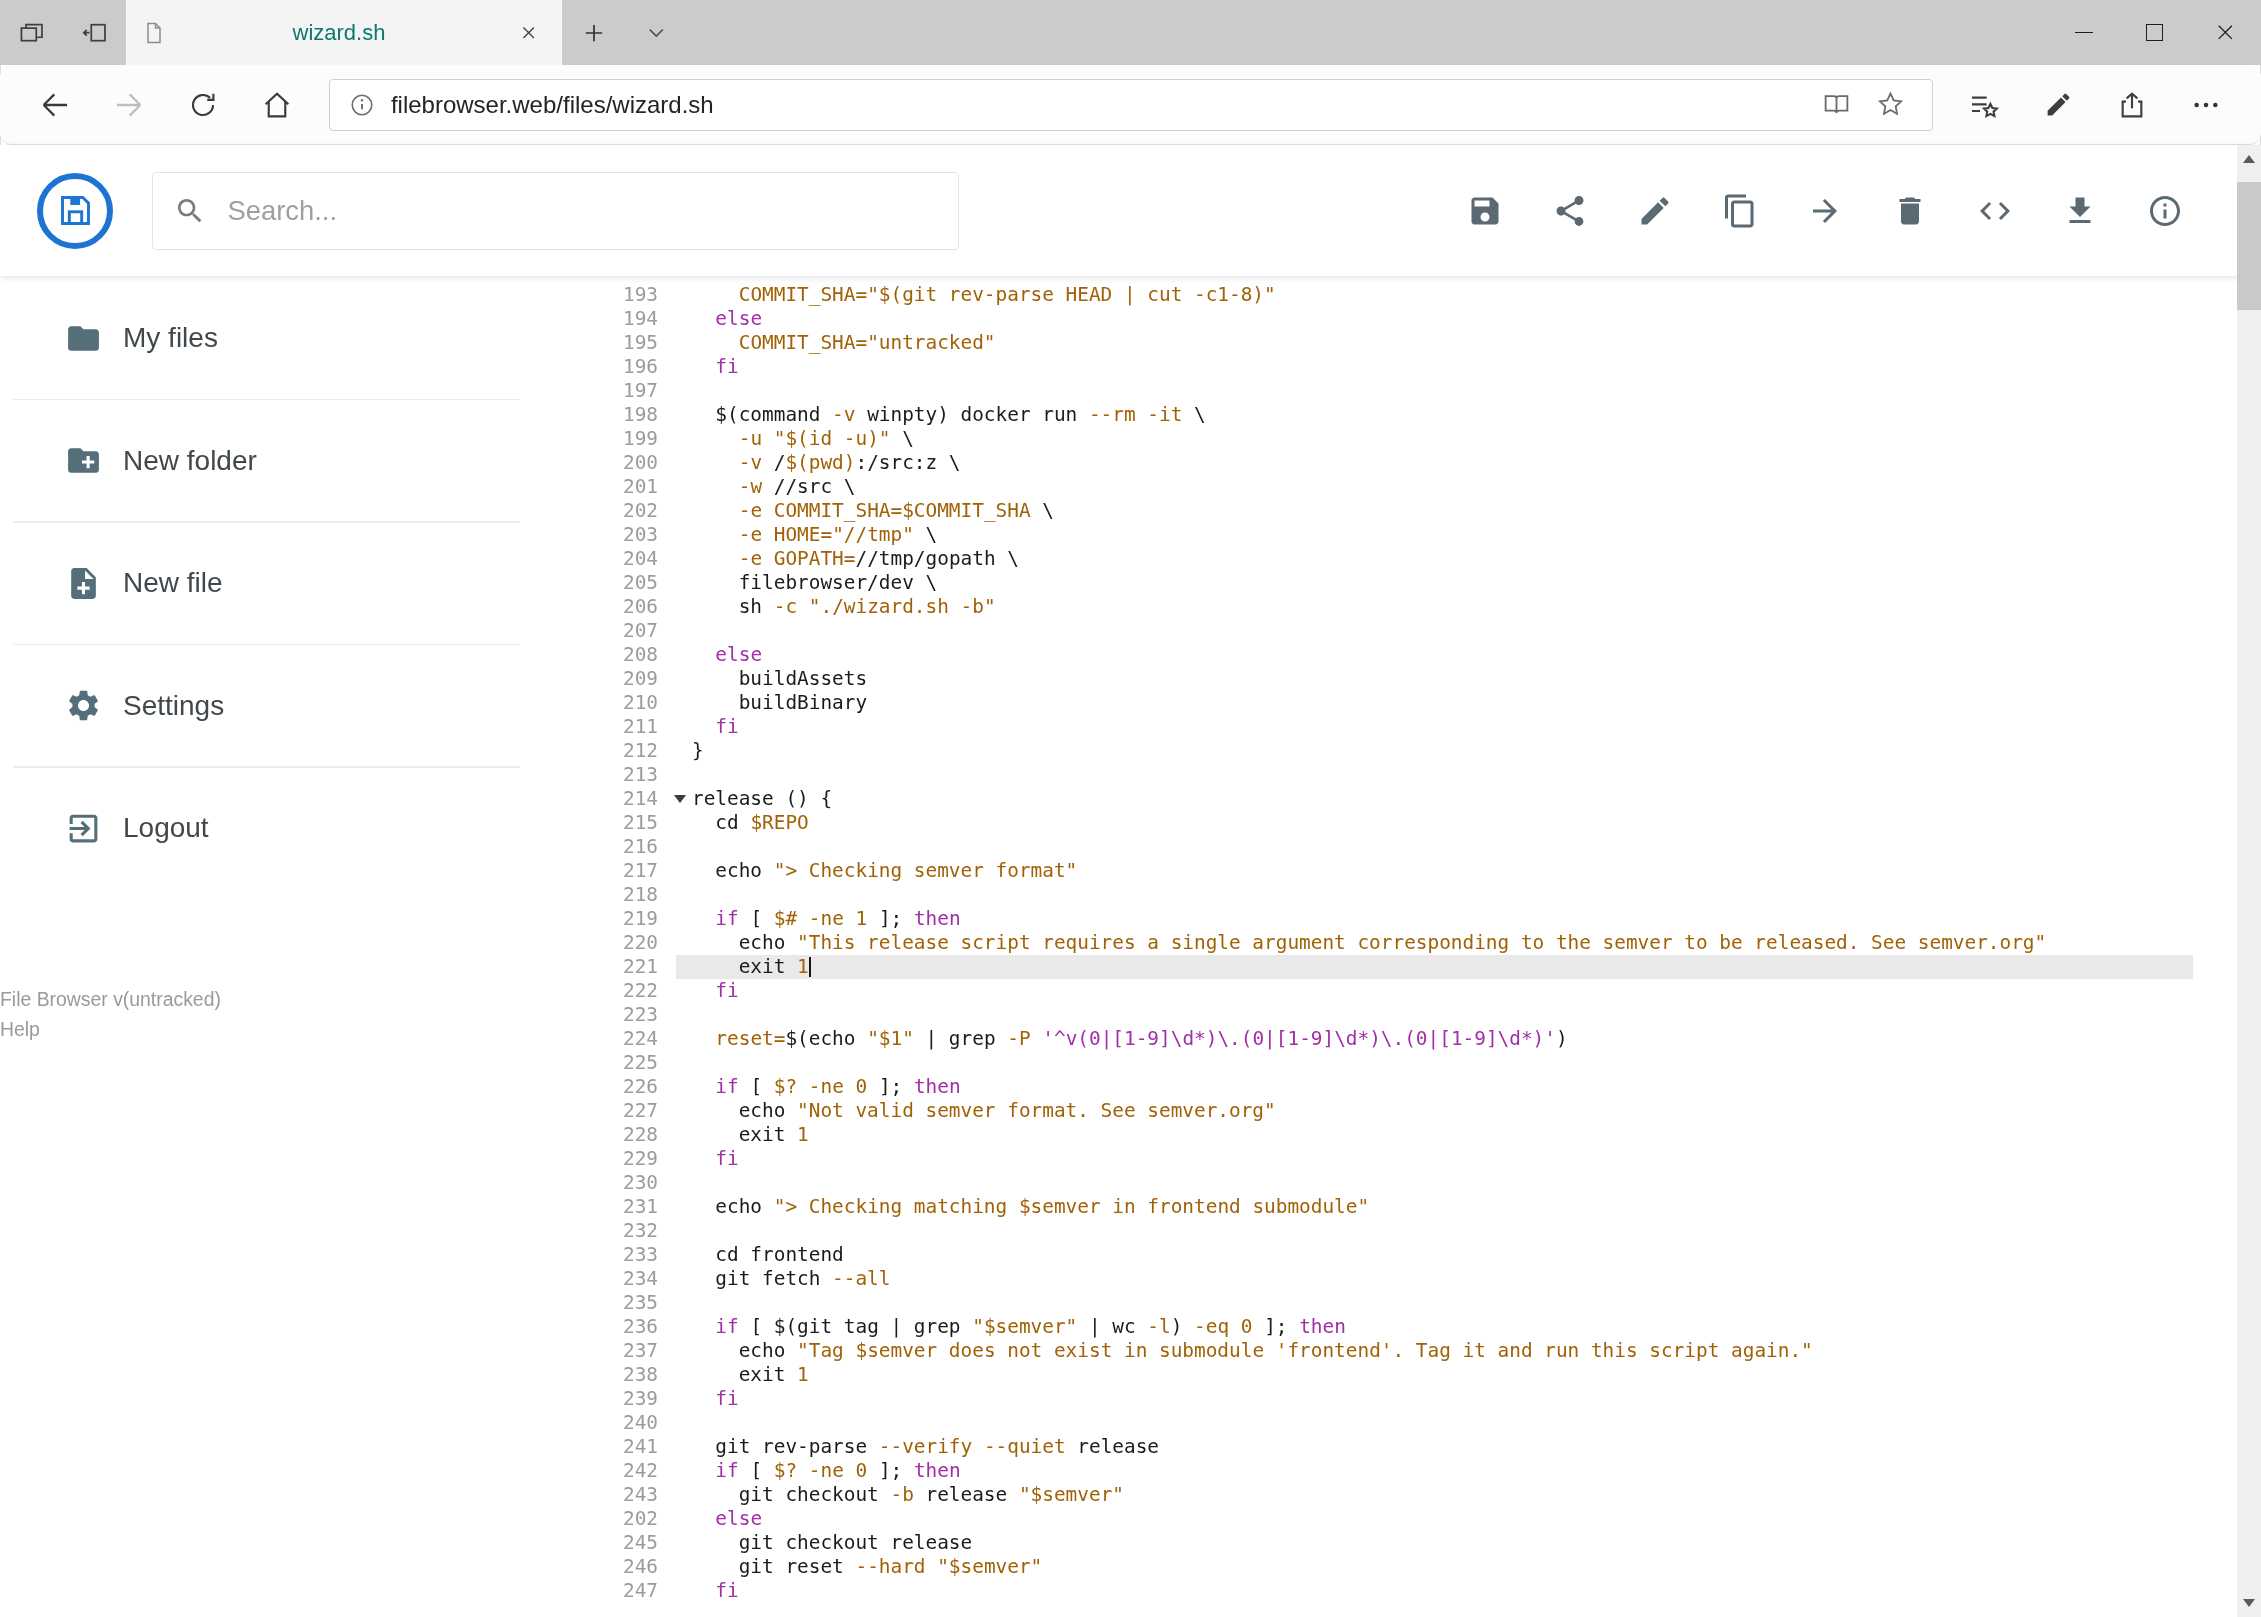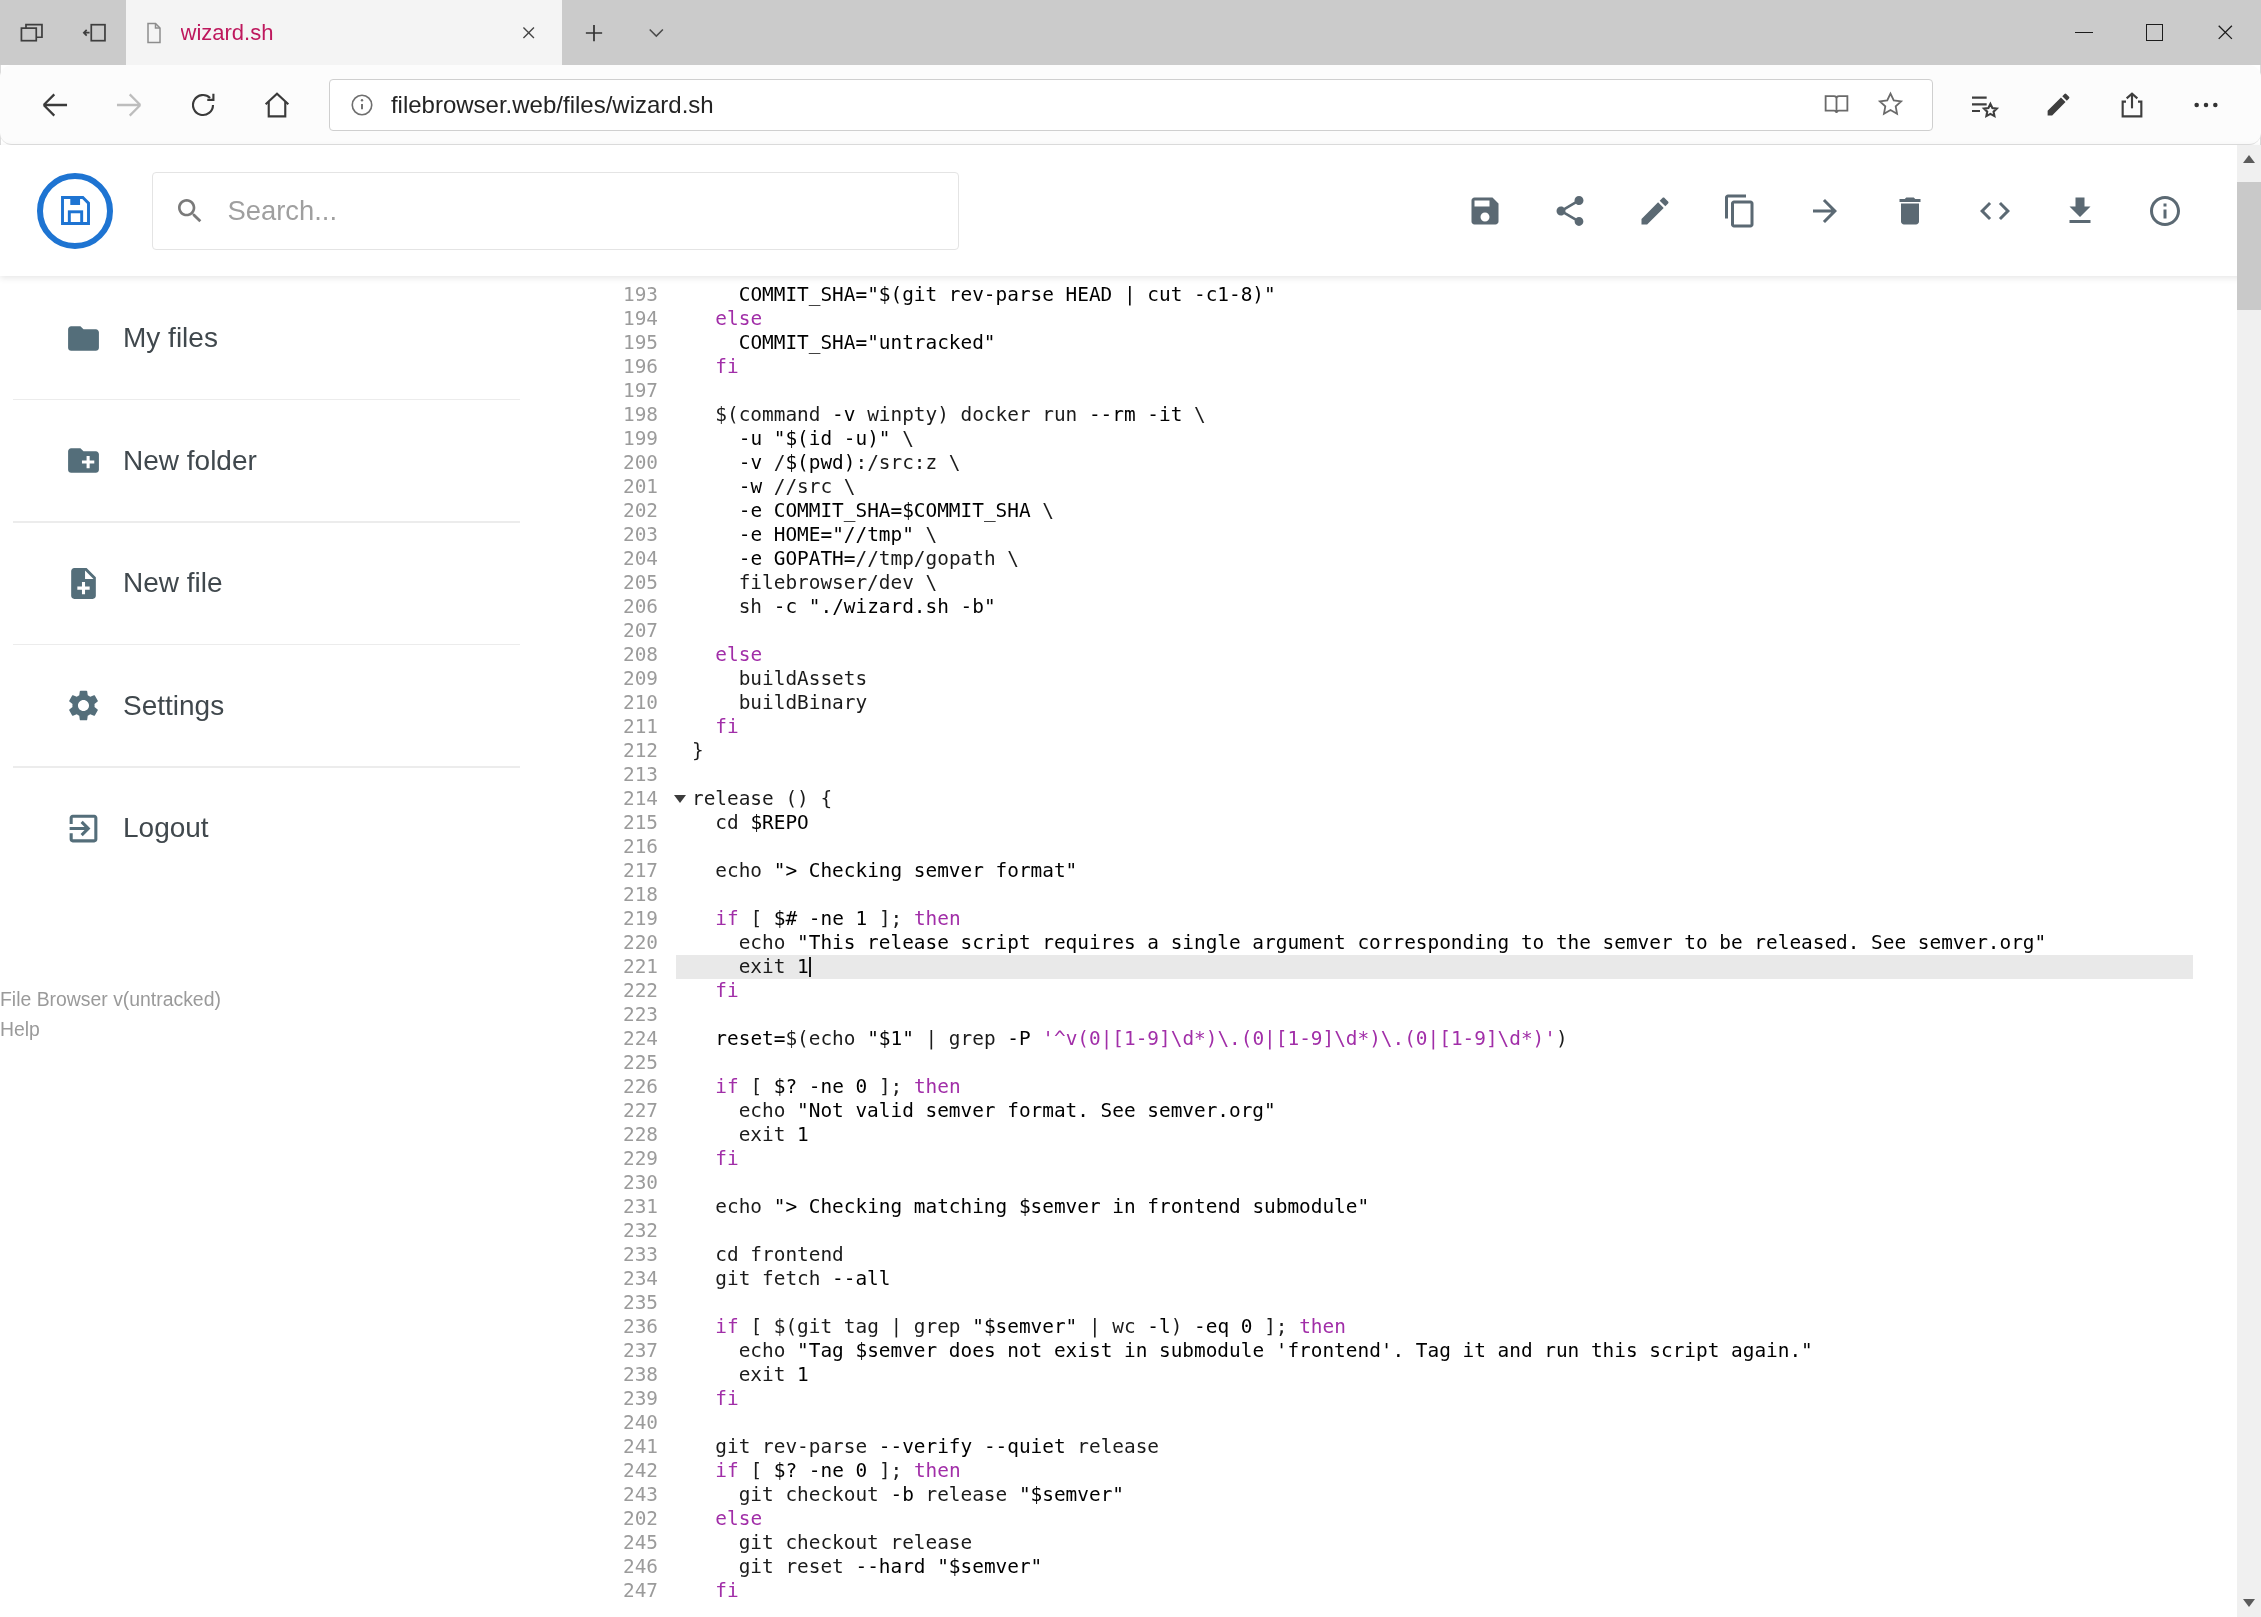--- a/index.html
+++ b/index.html
@@ -11,21 +11,21 @@
   .i36{width:29px;height:29px}.i40{width:32px;height:32px}.i42{width:34px;height:34px}
   .i44{width:36px;height:36px}.i46{width:37px;height:37px}.i48{width:39px;height:39px}
 
   .window { width:100%; height:100%; display:flex; flex-direction:column;
             box-shadow: inset 0 0 0 0.8px rgba(0,0,0,.18); }
 
   
   .tabbar { height:65px; flex:0 0 65px; background:#cbcbcb; display:flex; align-items:stretch; }
   .tb-btn { width:63px; display:flex; align-items:center; justify-content:center; }
   .tab { width:404px; background:#f4f4f4; display:flex; align-items:center; gap:14.5px; padding:0 16px; }
-  .tab-title { flex:1; font-size:22px; color:#be185d; text-align:left; white-space:nowrap; overflow:hidden; }
+  .tab-title { flex:1; font-size:22px; color:#0f766e; text-align:center; white-space:nowrap; overflow:hidden; }
   .tab-close { width:34px; height:34px; display:flex; align-items:center; justify-content:center; }
   .win-controls { margin-left:auto; display:flex; align-items:stretch; }
   .win-btn { width:71px; display:flex; align-items:center; justify-content:center; }
   .glyph-min { width:18px; height:1.6px; background:#1c1c1c; }
   .glyph-max { width:15.3px; height:15.3px; border:1.6px solid #1c1c1c; }
 
   
   .navbar { height:79px; flex:0 0 79px; background:#fcfcfc; border-bottom:0.8px solid #e0e0e0;
             display:flex; align-items:center; padding:0 18px;border-radius:12px; }
   .nav-btn { width:74px; height:79px; display:flex; align-items:center; justify-content:center; }
@@ -66,21 +66,21 @@
             color:#9b9b9b; position:relative; user-select:none; }
   .fold-marker { position:absolute; right:-9.7px; top:8px; width:0; height:0;
                  border-left:6.5px solid transparent; border-right:6.5px solid transparent;
                  border-top:8px solid #3c3c3c; }
   .code-text { flex:1; white-space:pre; padding-left:16px; }
   .code-text.active { background:#e9e9e9; }
   .cursor { display:inline-block; width:2.4px; height:20px; background:#151515; margin-bottom:-4px; }
   .tok-p { color:#1b1b1b; }
   .tok-k { color:#a12ea8; }
   .tok-r { color:#a12ea8; }
-  .tok-s, .tok-v, .tok-f, .tok-num { color:#000000; }
+  .tok-s, .tok-v, .tok-f, .tok-num { color:#a16207; }
 
   
   .page-scrollbar { position:absolute; top:0; right:0; bottom:0; width:24px; background:#f0f0f0; z-index:10; }
   .sb-arrow { position:absolute; left:0; width:24px; height:27.4px; display:flex; align-items:center; justify-content:center; }
   .sb-arrow.top { top:0; } .sb-arrow.bottom { bottom:0; }
   .arrow-up { width:0; height:0; border-left:6.5px solid transparent; border-right:6.5px solid transparent; border-bottom:8px solid #5b5b5b; }
   .arrow-down { width:0; height:0; border-left:6.5px solid transparent; border-right:6.5px solid transparent; border-top:8px solid #5b5b5b; }
   .sb-thumb { position:absolute; top:37px; left:0; width:24px; height:128px; background:#c9c9c9; }
 </style>
 </head>

